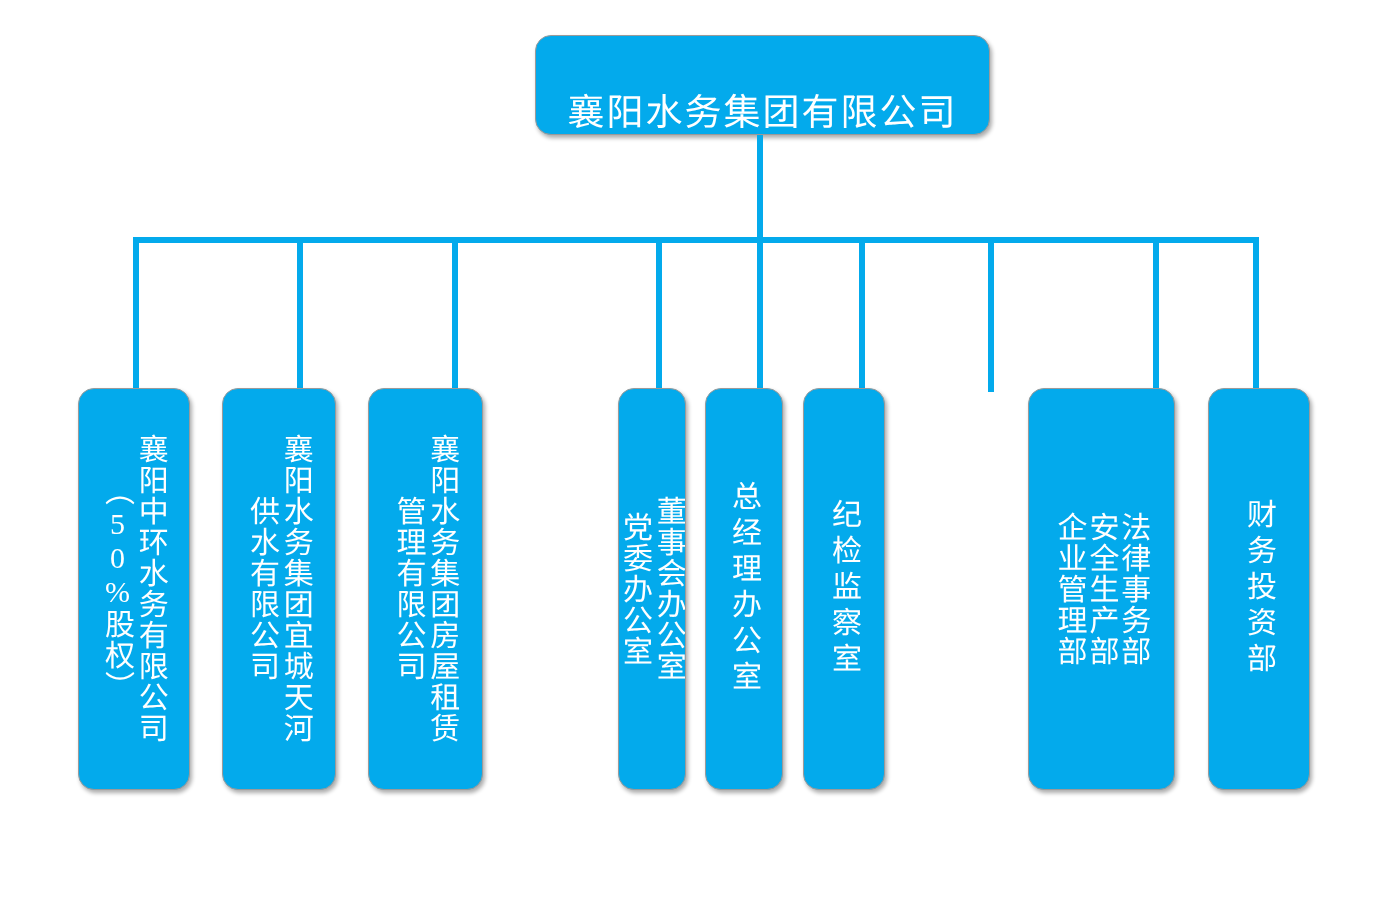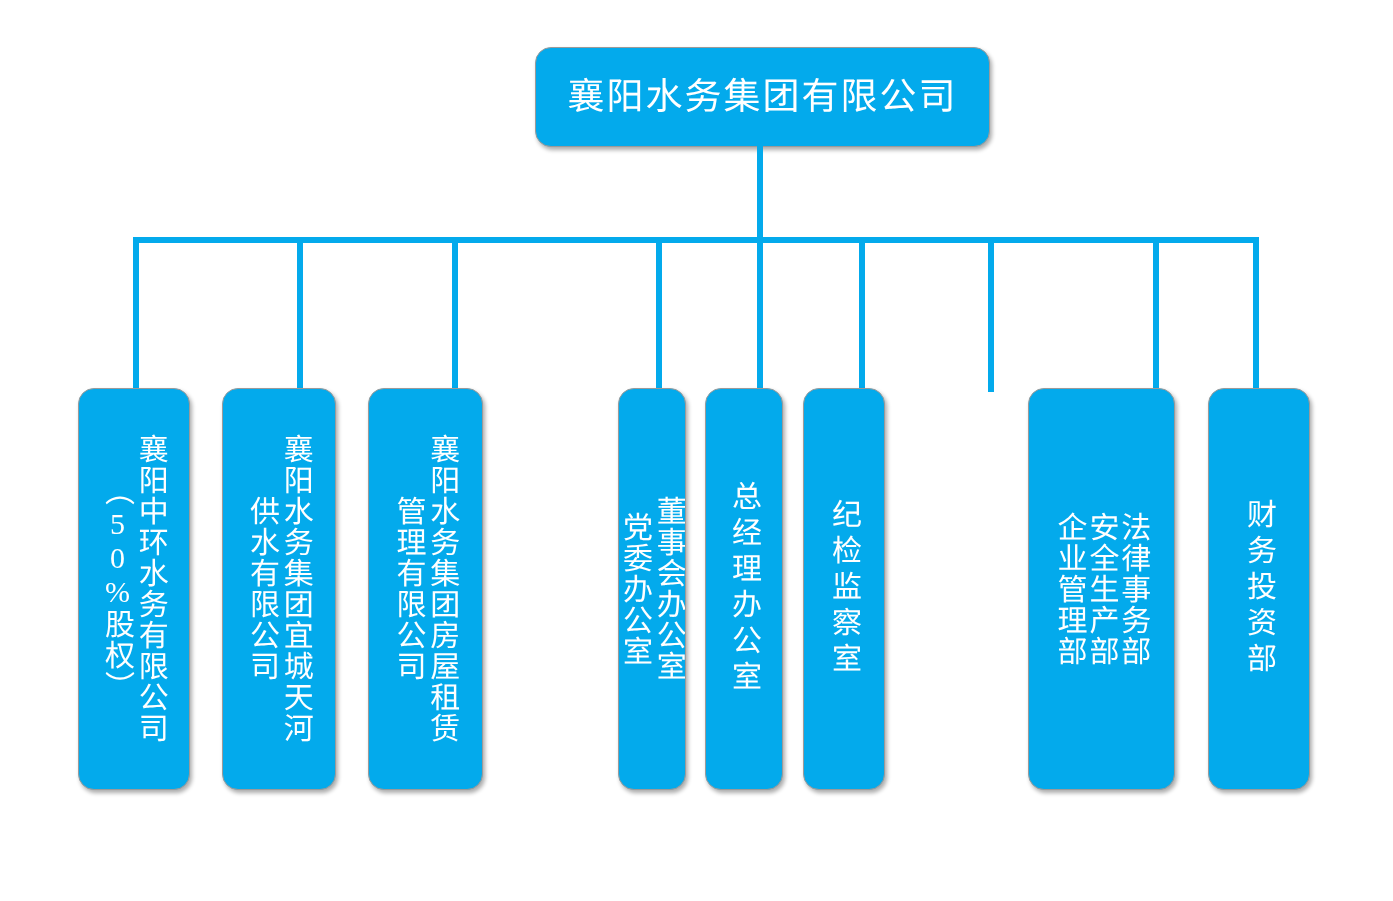--- a/index.html
+++ b/index.html
@@ -33,23 +33,22 @@
     border: 1px solid #9a9a9a;
     border-radius: 14px;
     box-shadow: 2px 3px 4px rgba(0,0,0,0.33);
     color: #ffffff;
     display: flex;
     overflow: hidden;
   }
 
   .node.root {
     border-radius: 16px;
-    align-items: center;
+    align-items: flex-end;
     justify-content: center;
-    margin-top: 12px;
   }
   .root-label {
     font-size: 37px;
     line-height: 1.1;
     letter-spacing: 2px;
     white-space: nowrap;
     color: #ffffff;
   }
 
   

